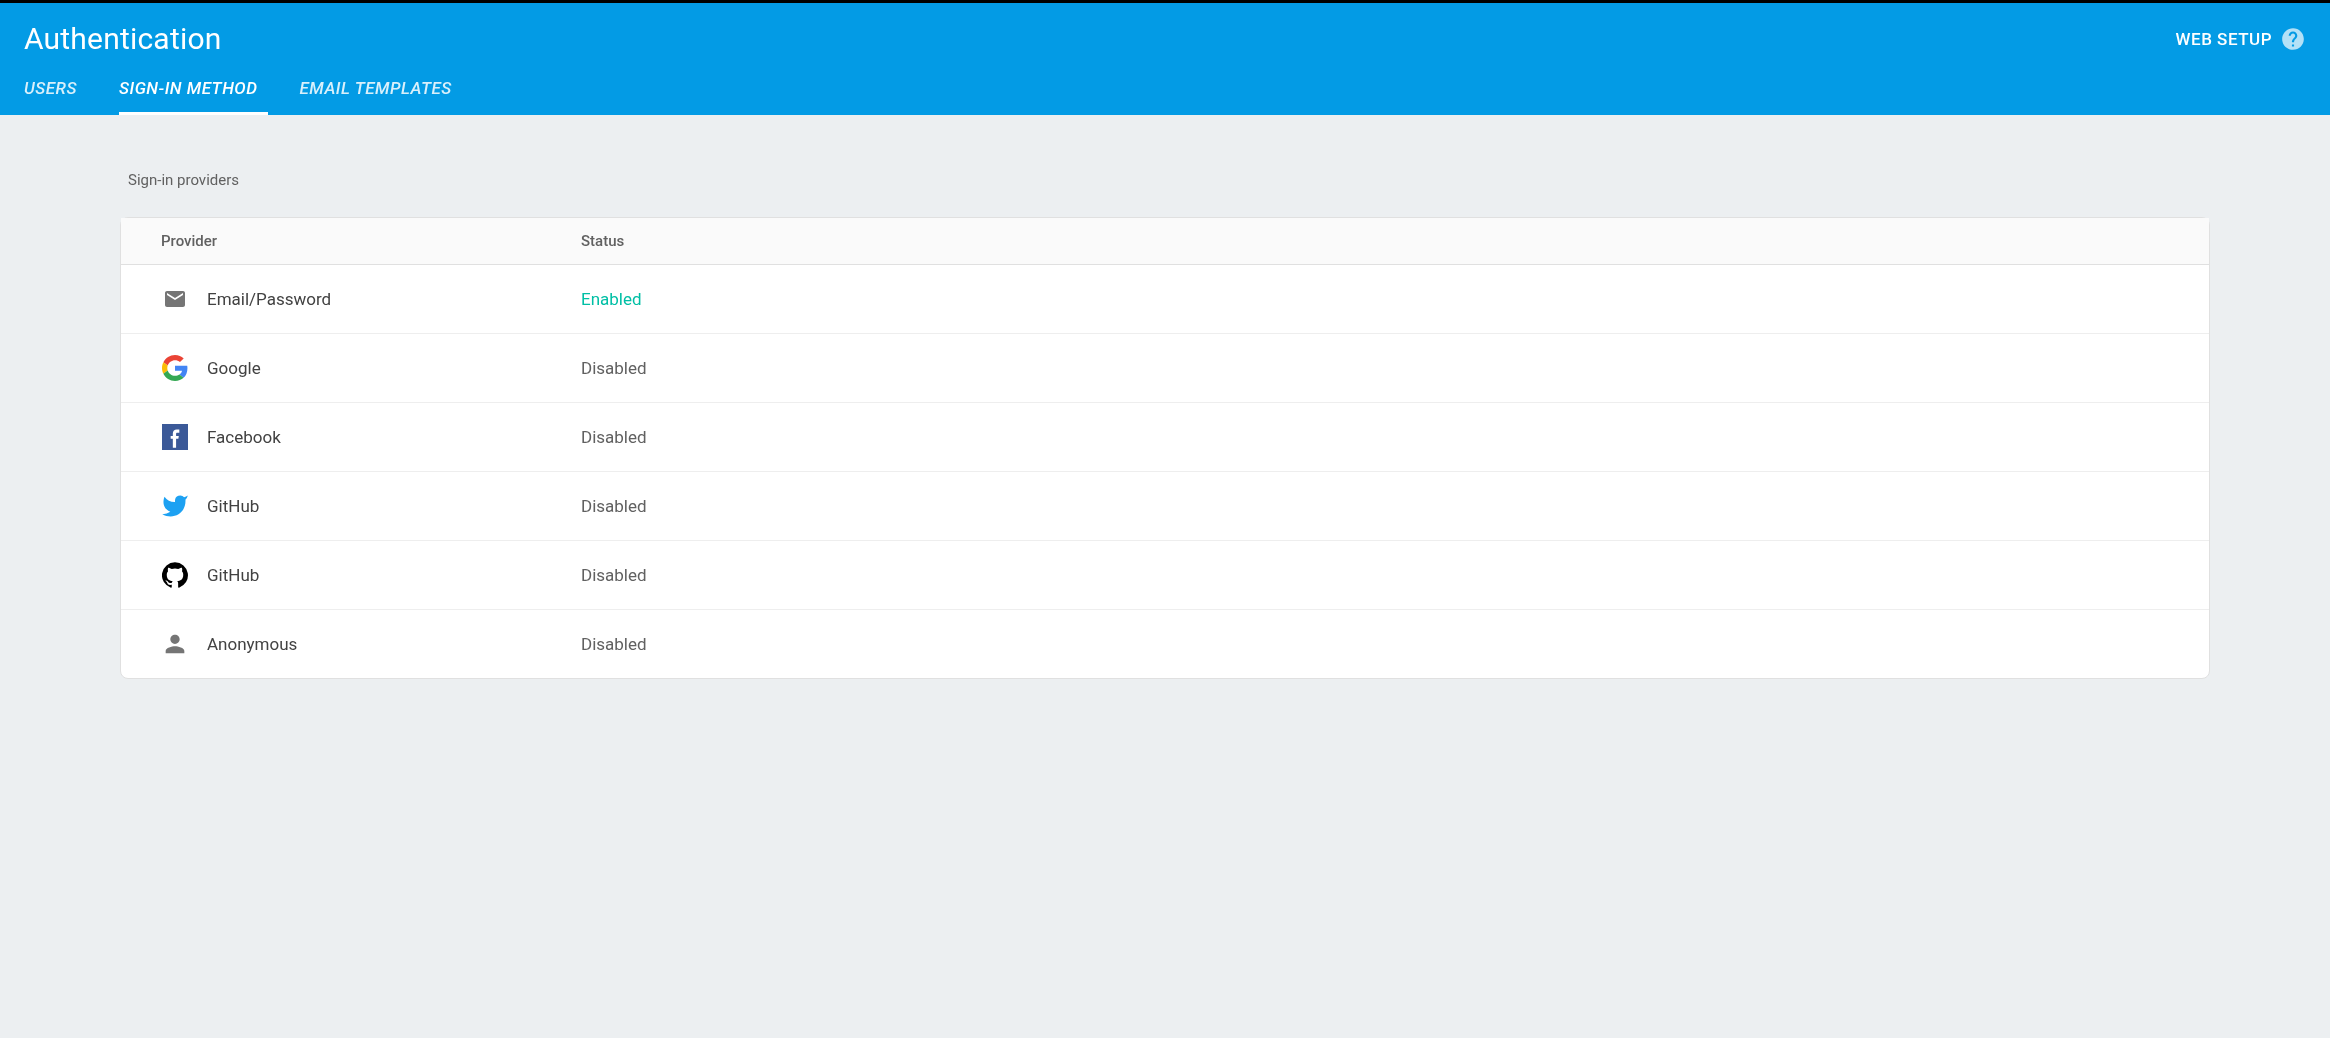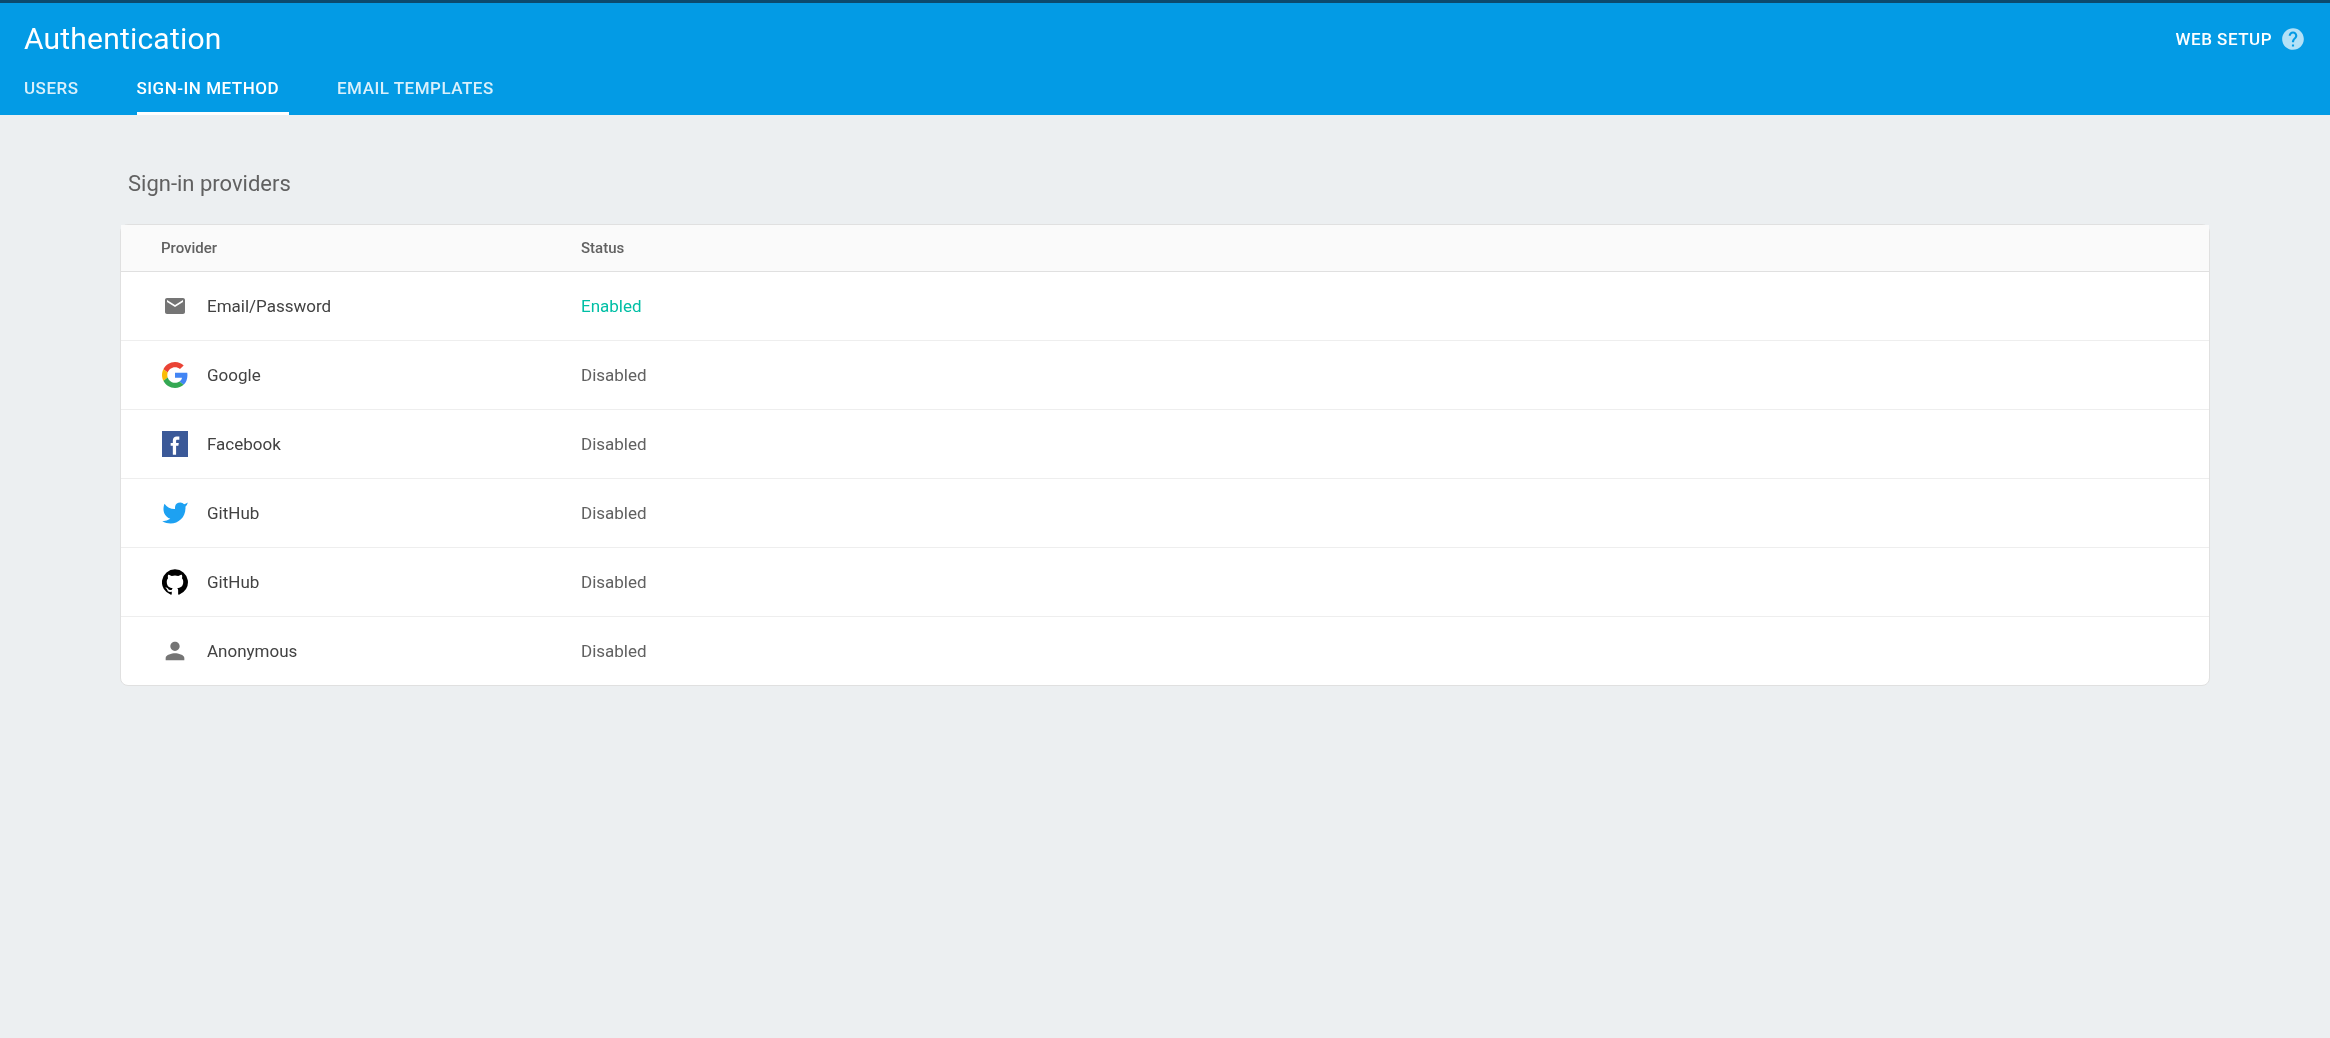--- a/index.html
+++ b/index.html
@@ -4,21 +4,21 @@
 <style>
   * { box-sizing: border-box; margin: 0; padding: 0; }
   body {
     font-family: -apple-system, BlinkMacSystemFont, "Segoe UI", Roboto, "Helvetica Neue", Arial, sans-serif;
     background: #eceff1;
     color: #212121;
   }
   .header {
     background: #039be5;
     color: #fff;
-    border-top: 3px solid #0c4a6e;
+    border-top: 3px solid #000000;
   }
   .header-top {
     display: flex;
     justify-content: space-between;
     align-items: center;
     padding: 18px 24px 8px 24px;
   }
   .page-title {
     font-size: 30px;
     font-weight: 400;
@@ -38,42 +38,43 @@
   .help-icon {
     width: 26px;
     height: 26px;
     display: inline-flex;
     align-items: center;
     justify-content: center;
     cursor: pointer;
   }
   .tabs {
     display: flex;
-    gap: 48px;
+    gap: 32px;
     padding: 0 24px;
+    font-style: italic;
   }
   .tab {
     font-size: 17px;
     font-weight: 500;
     letter-spacing: 0.5px;
     padding: 14px 10px 14px 0;
     color: rgba(255,255,255,0.85);
     cursor: pointer;
     border-bottom: 3px solid transparent;
   }
   .tab.active {
     color: #fff;
     border-bottom-color: #fff;
     text-align: center;
   }
   .content {
     padding: 56px 120px;
   }
   .section-title {
-    font-size: 22px;
+    font-size: 15px;
     color: #616161;
     font-weight: 400;
     margin-bottom: 28px;
     padding-left: 8px;
   }
   .providers-card {
     background: #fff;
     border: 1px solid #e0e0e0;
     border-radius: 8px;
   }

